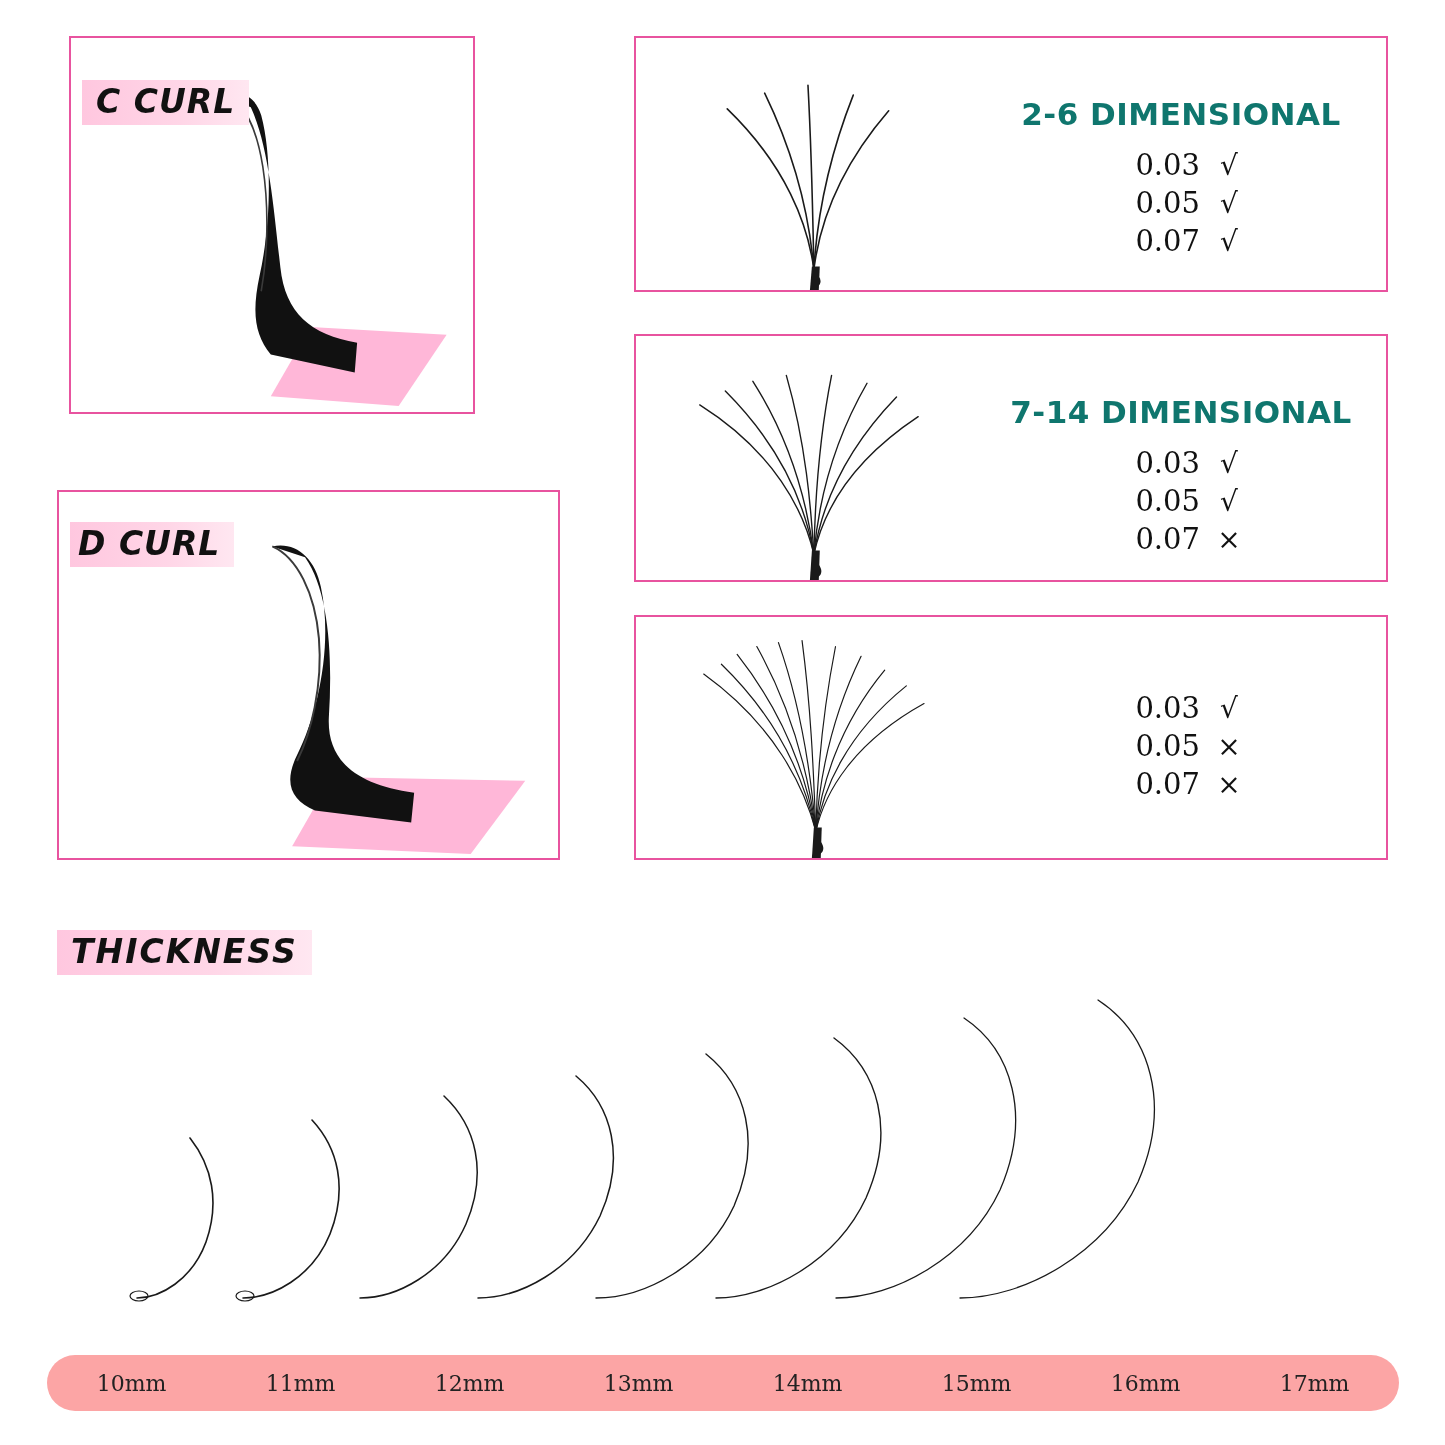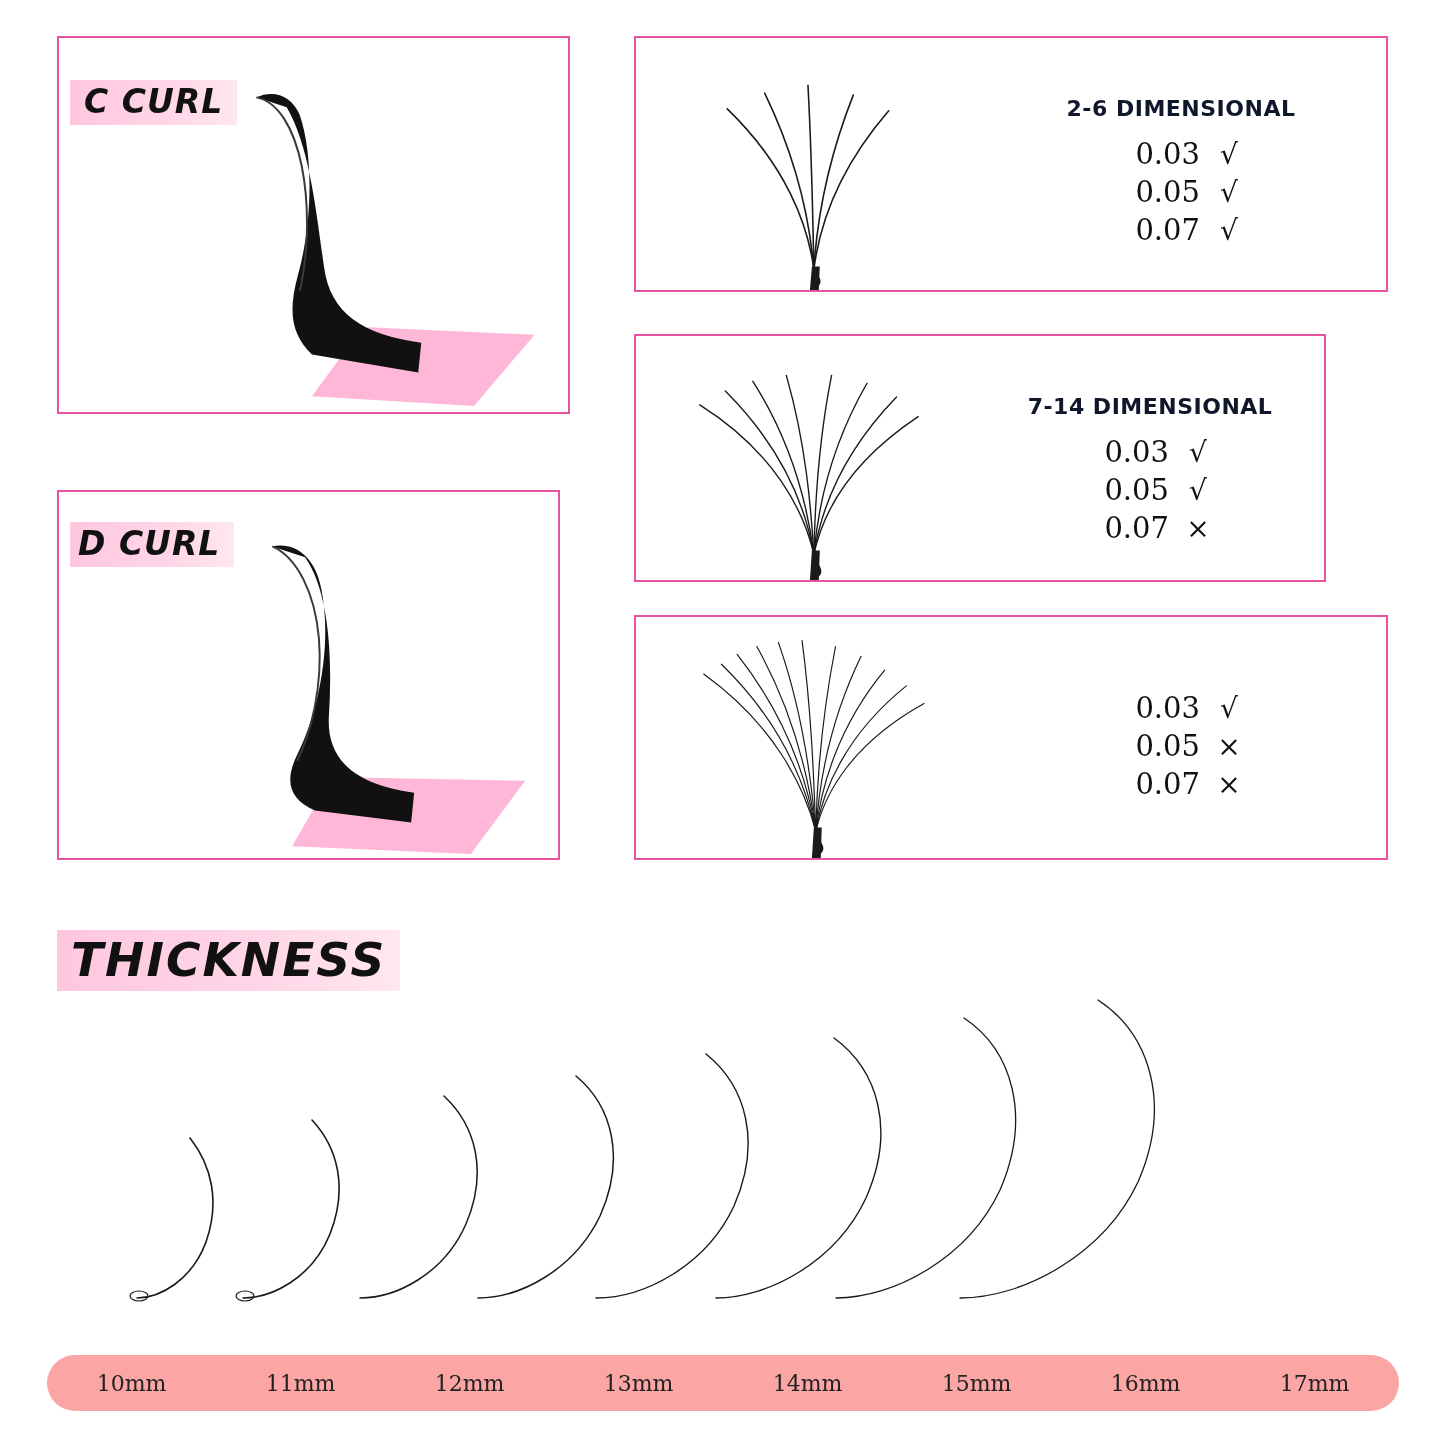--- a/index.html
+++ b/index.html
@@ -34,32 +34,32 @@
   .chip-text {
     font-family: "DejaVu Sans", sans-serif;
     font-weight: 700;
     font-style: italic;
     letter-spacing: 1px;
     color: #111111;
     white-space: nowrap;
   }
 
   
-  #curl-c-panel { left: 57px; top: 36px; width: 513px; height: 378px; }
+  #curl-c-panel { left: 69px; top: 36px; width: 406px; height: 378px; }
   #curl-d-panel { left: 57px; top: 490px; width: 503px; height: 370px; }
   #curl-c-chip { left: 68px; top: 78px; }
   #curl-c-chip .chip-text { font-size: 33px; }
   #curl-d-chip { left: 68px; top: 520px; padding-left: 8px; }
   #curl-d-chip .chip-text { font-size: 33px; }
 
   .curl-art { position: absolute; left: 0; top: 0; width: 100%; height: 100%; }
 
   
   #dim-panel-0 { left: 634px; top: 36px; width: 754px; height: 256px; }
-  #dim-panel-1 { left: 634px; top: 334px; width: 692px; height: 248px; }
+  #dim-panel-1 { left: 634px; top: 334px; width: 754px; height: 248px; }
   #dim-panel-2 { left: 634px; top: 615px; width: 754px; height: 245px; }
 
   .dim-inner {
     position: relative;
     width: 100%;
     height: 100%;
     display: flex;
     flex-direction: row;
     align-items: stretch;
   }
@@ -73,23 +73,23 @@
     flex: 1 1 auto;
     display: flex;
     flex-direction: column;
     align-items: center;
     justify-content: flex-start;
     padding-top: 58px;
   }
   .dim-title {
     font-family: "DejaVu Sans", sans-serif;
     font-weight: 700;
-    font-size: 22px;
+    font-size: 31px;
     letter-spacing: 0.5px;
-    color: #0f172a;
+    color: #0f766e;
     text-align: center;
     white-space: nowrap;
   }
   .spec-list {
     margin-top: 16px;
     display: flex;
     flex-direction: column;
     gap: 4px;
     justify-content: flex-end;
   }
@@ -99,21 +99,21 @@
     align-items: baseline;
     font-family: "DejaVu Serif", serif;
     font-size: 29px;
     color: #111111;
   }
   .spec-val { width: 96px; text-align: right; }
   .spec-mark { width: 58px; text-align: center; font-size: 28px; }
 
   
   #thickness-chip { left: 57px; top: 930px; }
-  #thickness-chip .chip-text { font-size: 47px; letter-spacing: 2px; }
+  #thickness-chip .chip-text { font-size: 33px; letter-spacing: 2px; }
 
   #thickness-area {
     position: absolute;
     left: 40px;
     top: 980px;
     width: 1370px;
     height: 330px;
   }
   #thickness-svg { position: absolute; left: 0; top: 0; width: 100%; height: 100%; }
 

